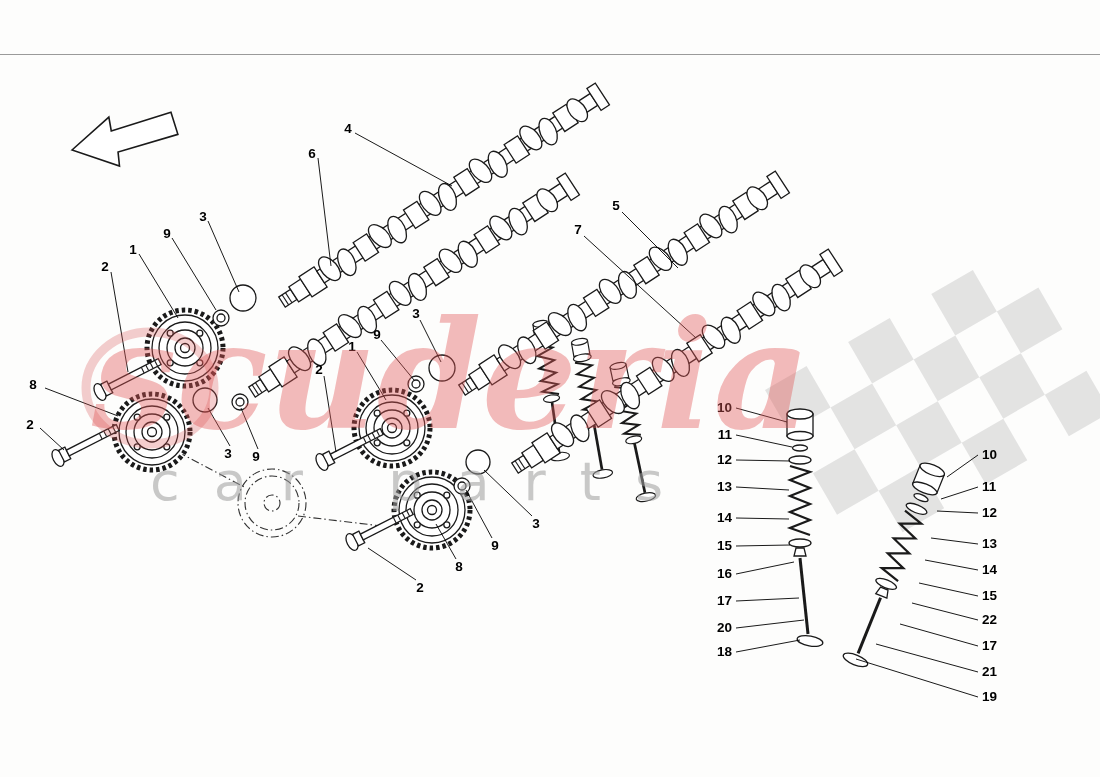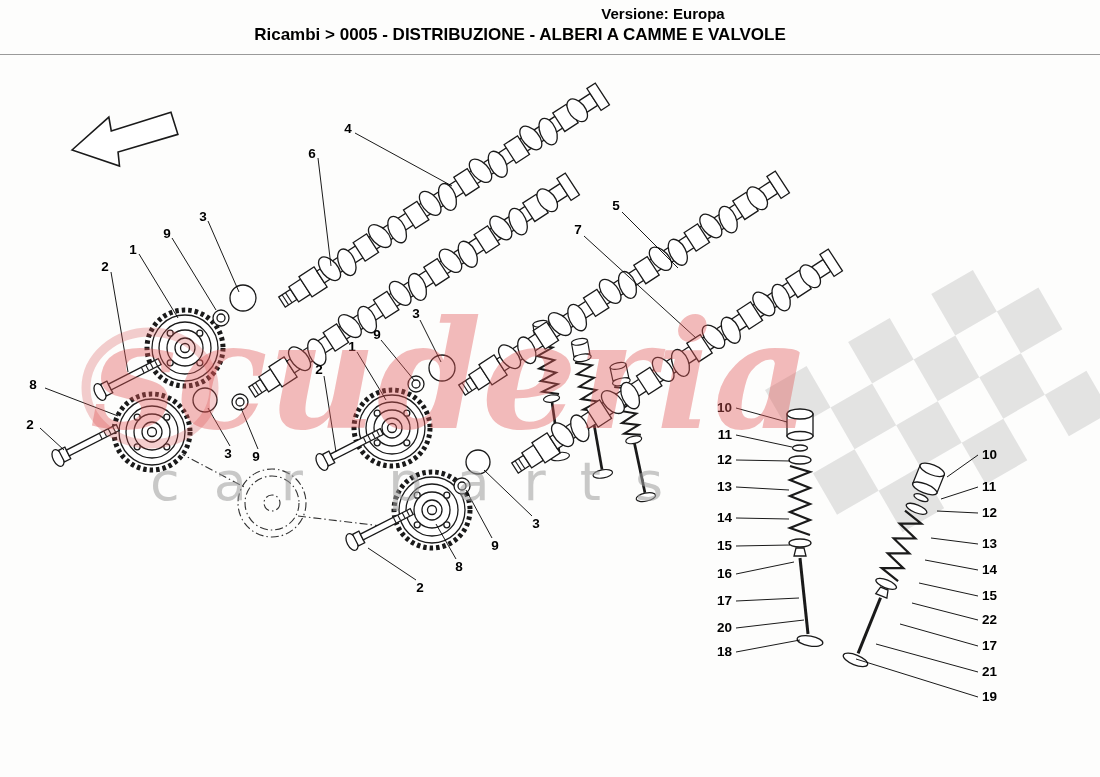--- a/index.html
+++ b/index.html
@@ -19,24 +19,20 @@
   .co{font:bold 13.5px "Liberation Sans",sans-serif;fill:#000;}
   .wm-brand{font:italic bold 150px "DejaVu Serif",serif;fill:#e25858;opacity:.40;}
   .wm-tag{font:54px "DejaVu Sans",sans-serif;letter-spacing:34px;fill:#9d9d9d;opacity:.55;}
   .checker{fill:#c4c4c4;}
 </style>
 </head>
 <body>
 
 <div class="page">
 
-  <div class="header">
-    <div class="version">Versione: Europa</div>
-    <div class="breadcrumb">Ricambi &gt; 0005 - DISTRIBUZIONE - ALBERI A CAMME E VALVOLE</div>
-  </div>
   <div class="rule"></div>
 
   <svg width="1100" height="777" viewBox="0 0 1100 777">
     <defs>
       <g id="camshaft">
         <rect class="p" x="0" y="-6" width="14" height="12"></rect>
         <line class="ln" x1="4" y1="-6" x2="4" y2="6"></line>
           <line class="ln" x1="8" y1="-6" x2="8" y2="6"></line>
         <rect class="p" x="14" y="-9" width="14" height="18"></rect>
         <rect class="p" x="28" y="-12" width="18" height="24"></rect>

